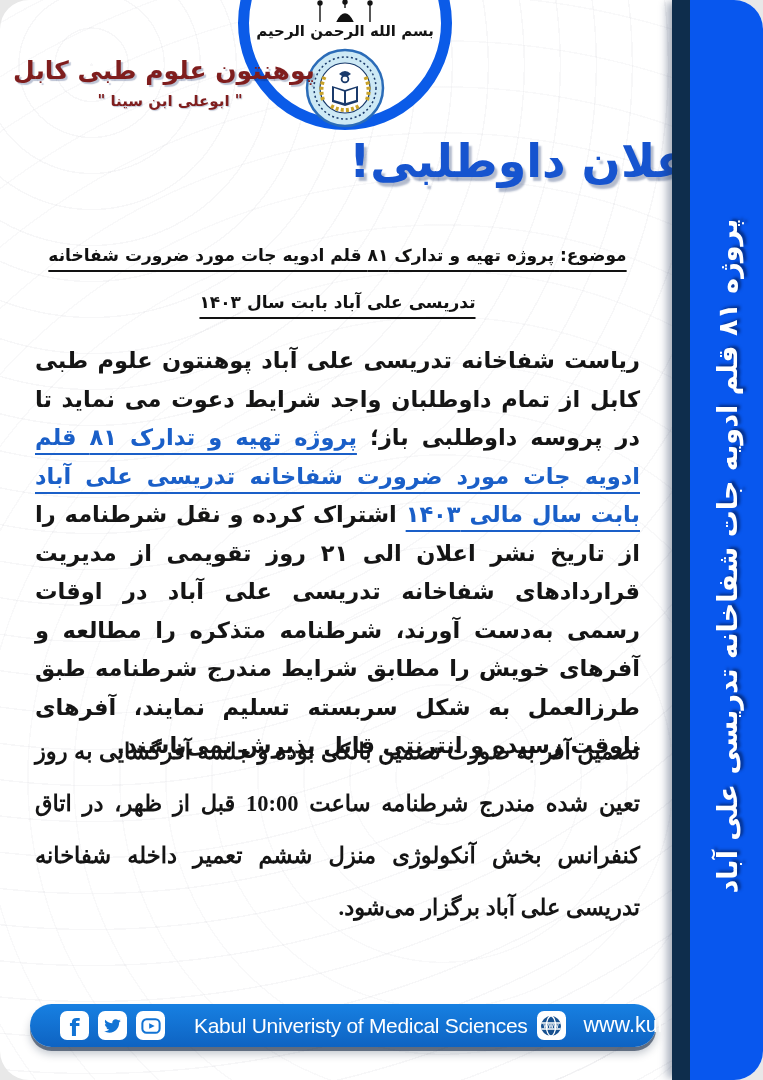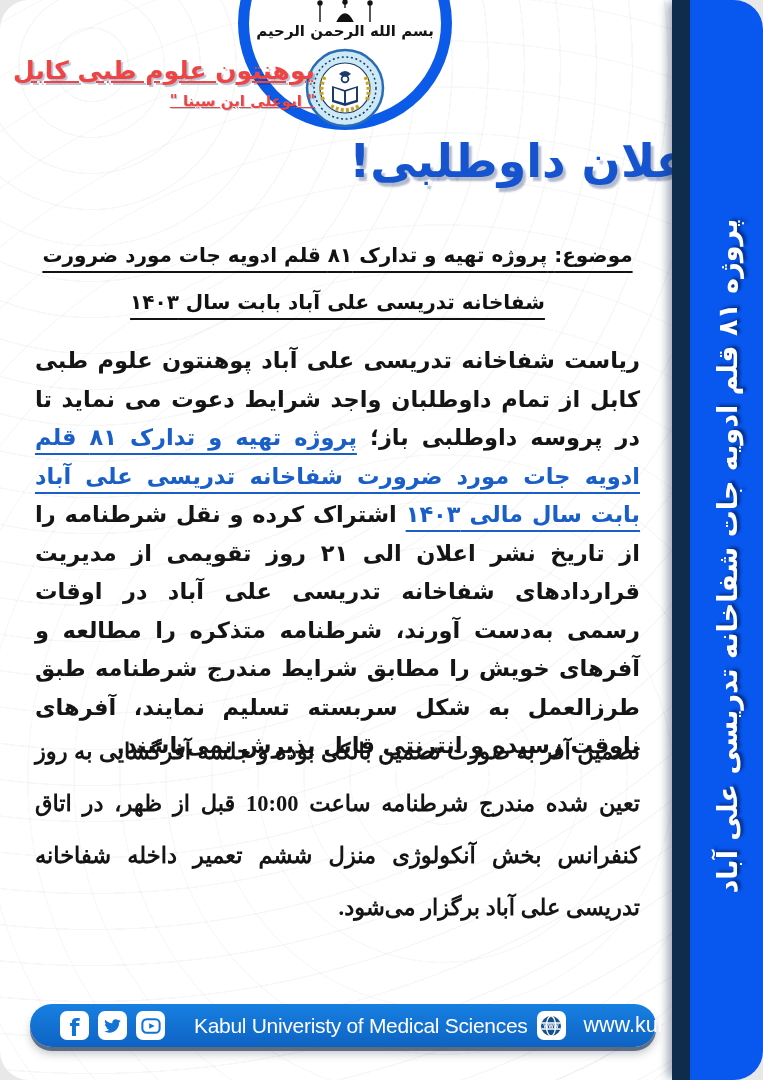--- a/index.html
+++ b/index.html
@@ -17,34 +17,34 @@
       transform:rotate(-90deg);direction:rtl;text-align:right;padding-right:218px;box-sizing:border-box;
       font-size:27px;font-weight:bold;color:#ffffff;white-space:nowrap;z-index:6;
       text-shadow:2px 3px 3px rgba(0,10,40,.5);}
   
   .hdr-circle{position:absolute;left:238px;top:-84px;width:214px;height:214px;background:#ffffff;
       border:11px solid #0B5BE8;border-radius:50%;box-sizing:border-box;z-index:2;}
   .minarets{position:absolute;top:73px;left:0;width:100%;text-align:center;}
   .bismillah{position:absolute;top:95px;left:0;width:100%;text-align:center;direction:rtl;
       font-size:15px;font-weight:bold;color:#141414;}
   .seal{position:absolute;top:121px;left:56px;width:80px;height:80px;}
-  .hdr-block{position:absolute;direction:rtl;z-index:3;color:#ef4444;text-decoration:underline;}
+  .hdr-block{position:absolute;text-align:center;direction:rtl;z-index:3;color:#7f1d1d;}
   .hdr-left{left:25px;top:56px;width:290px;}
   .hdr-right{left:452px;top:53px;width:218px;}
   .hdr-title{font-size:25px;font-weight:bold;white-space:nowrap;
       text-shadow:2px 2px 1px rgba(13,40,100,.28);}
   .hdr-sub{font-size:15px;font-weight:bold;margin-top:7px;
       text-shadow:1px 1px 1px rgba(13,40,100,.25);}
   
   .title{position:absolute;top:134px;left:0;width:672px;margin:0;text-align:right;direction:rtl;
       font-size:46px;font-weight:bold;color:#1654CF;z-index:3;
       text-shadow:3px 4px 2px rgba(20,45,100,.32);padding-left:31px;}
   
   .subject{position:absolute;top:232px;left:35px;width:605px;direction:rtl;text-align:center;
-      font-size:20px;font-weight:bold;line-height:47px;color:#121212;z-index:3;
+      font-size:17px;font-weight:bold;line-height:47px;color:#121212;z-index:3;
       text-decoration:underline;text-underline-offset:9px;text-decoration-thickness:2px;}
   
   .para{position:absolute;left:35px;width:605px;margin:0;direction:rtl;text-align:justify;
       text-justify:inter-word;font-weight:bold;color:#151515;z-index:3;}
   .para1{top:341px;font-size:22.5px;line-height:38.5px;}
   .para2{top:726px;font-size:22.5px;line-height:52px;font-family:Liberation Serif, serif;}
   .seg-normal{color:#151515;}
   .seg-link{color:#1A5FC8;text-decoration:underline;text-underline-offset:8px;
       text-decoration-thickness:2px;}
   

